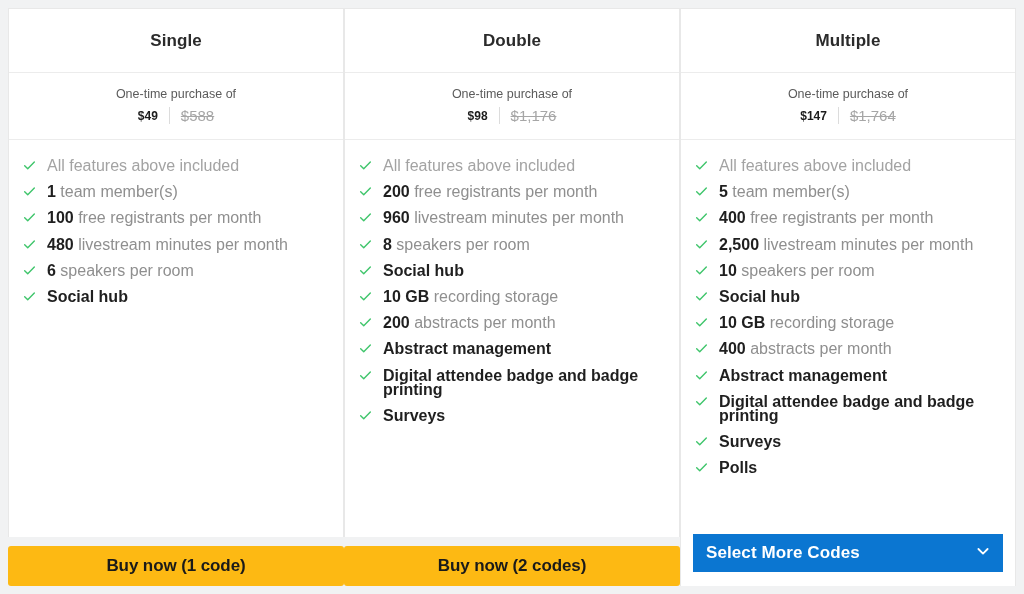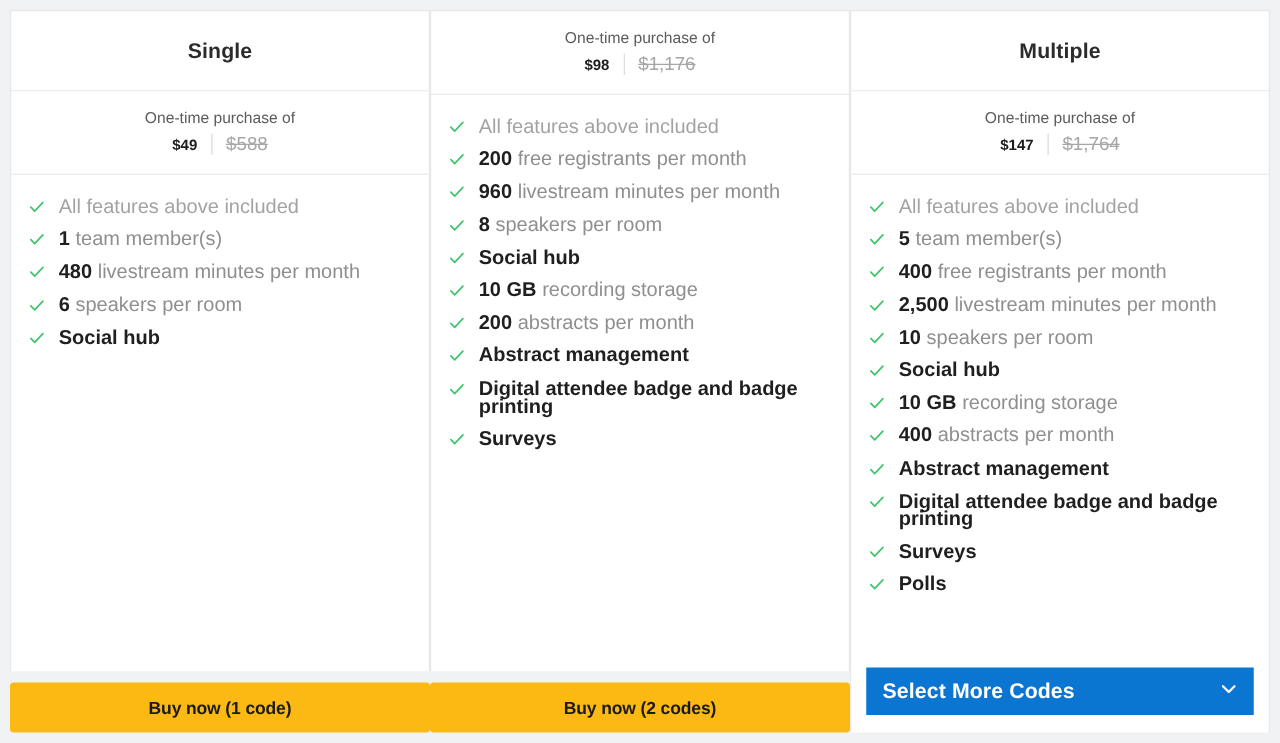--- a/index.html
+++ b/index.html
@@ -135,21 +135,21 @@
   .chevron { flex: 0 0 auto; width: 16px; height: 16px; }
   .chevron svg { display: block; }
 
   .buy-button {
     margin-top: 9px;
     background: #fdb913;
     color: #1a1a1a;
     border: none;
     border-radius: 3px;
     font-family: "Liberation Sans", sans-serif;
-    font-size: 14px;
+    font-size: 17px;
     font-weight: bold;
     height: 40px;
     width: 100%;
     cursor: pointer;
     letter-spacing: -.1px;
   }
 </style>
 </head>
 <body>
 
@@ -181,20 +181,28 @@
               </svg>
             </span>
             <span class="feature-text"><b>1</b> <span>team member(s)</span></span>
           </li>
           <li class="feature-item">
             <span class="check-icon">
               <svg viewBox="0 0 14 14" width="13" height="13" aria-hidden="true">
                 <path d="M1.8 7.3 L5.1 10.6 L12.2 3.2" fill="none" stroke="#3fc56b" stroke-width="1.5" stroke-linecap="round" stroke-linejoin="round"></path>
               </svg>
             </span>
+            <span class="feature-text"><b>100</b> <span>free registrants per month</span></span>
+          </li>
+          <li class="feature-item">
+            <span class="check-icon">
+              <svg viewBox="0 0 14 14" width="13" height="13" aria-hidden="true">
+                <path d="M1.8 7.3 L5.1 10.6 L12.2 3.2" fill="none" stroke="#3fc56b" stroke-width="1.5" stroke-linecap="round" stroke-linejoin="round"></path>
+              </svg>
+            </span>
             <span class="feature-text"><b>480</b> <span>livestream minutes per month</span></span>
           </li>
           <li class="feature-item">
             <span class="check-icon">
               <svg viewBox="0 0 14 14" width="13" height="13" aria-hidden="true">
                 <path d="M1.8 7.3 L5.1 10.6 L12.2 3.2" fill="none" stroke="#3fc56b" stroke-width="1.5" stroke-linecap="round" stroke-linejoin="round"></path>
               </svg>
             </span>
             <span class="feature-text"><b>6</b> <span>speakers per room</span></span>
           </li>
@@ -205,20 +213,21 @@
               </svg>
             </span>
             <span class="feature-text">Social hub</span>
           </li>
         </ul>
       </div>
       <button class="buy-button">Buy now (1 code)</button>
     </div>
     <div class="plan-column">
       <div class="plan-card">
+        <div class="plan-title">Double</div>
         <div class="price-block">
           <div class="price-caption">One-time purchase of</div>
           <div class="price-row">
             <span class="price-current">$98</span>
             <span class="price-divider"></span>
             <span class="price-old">$1,176</span>
           </div>
         </div>
         <ul class="feature-list">
           <li class="feature-item muted">

